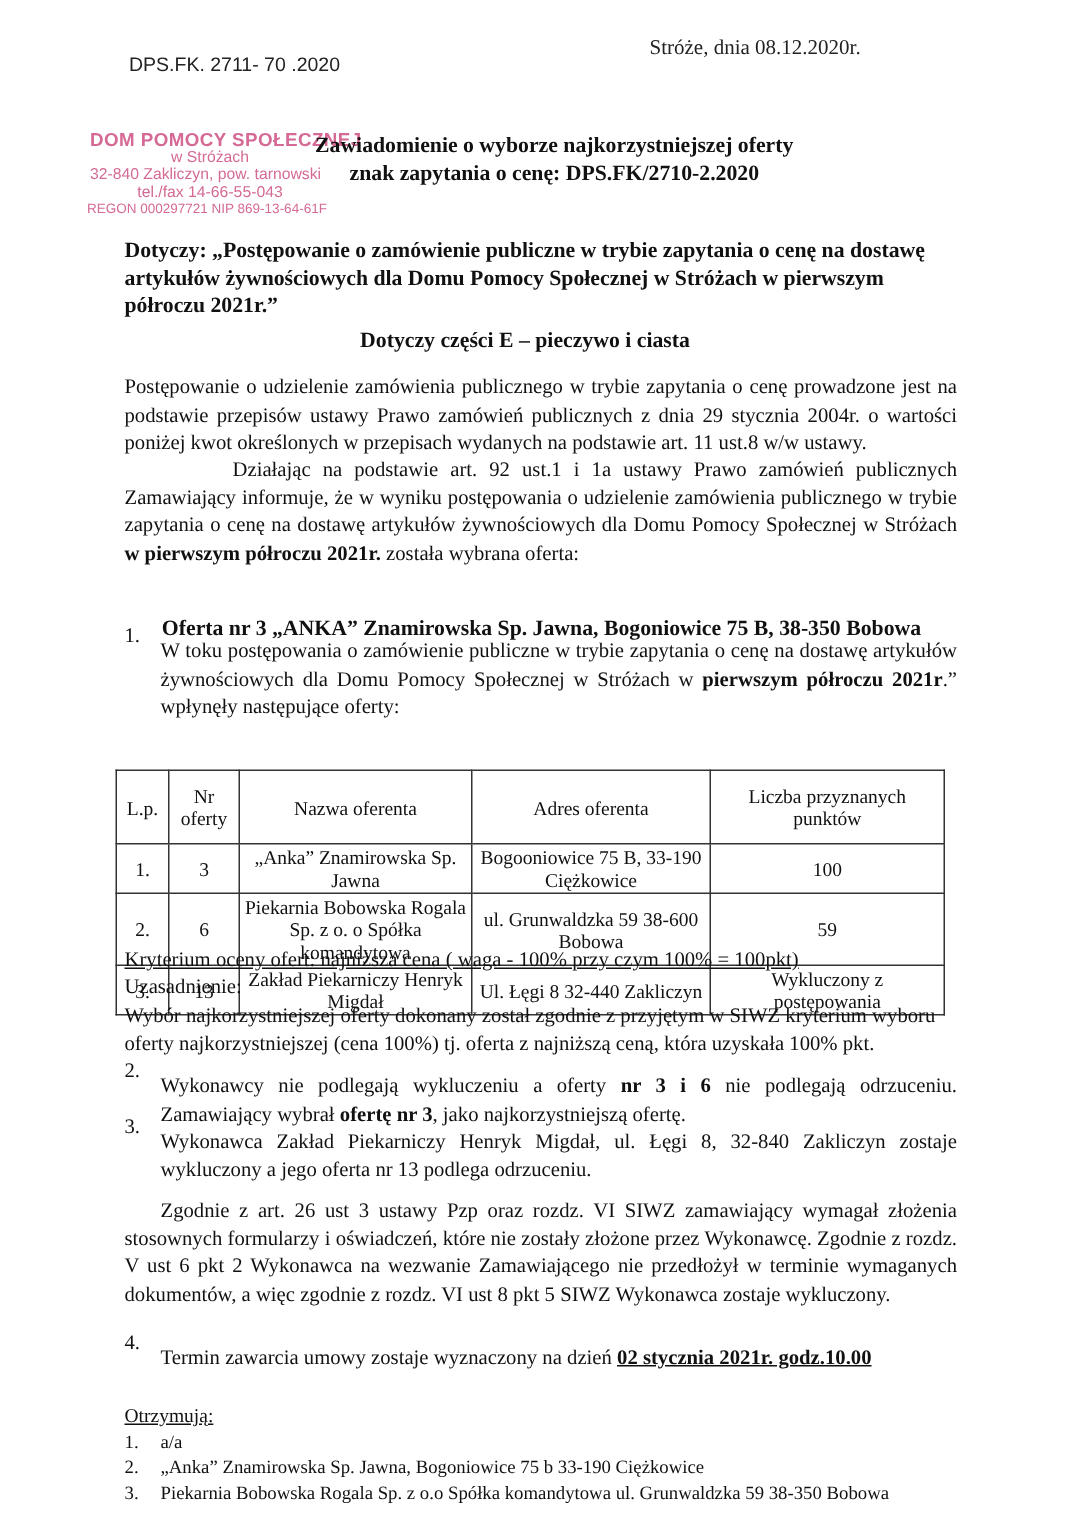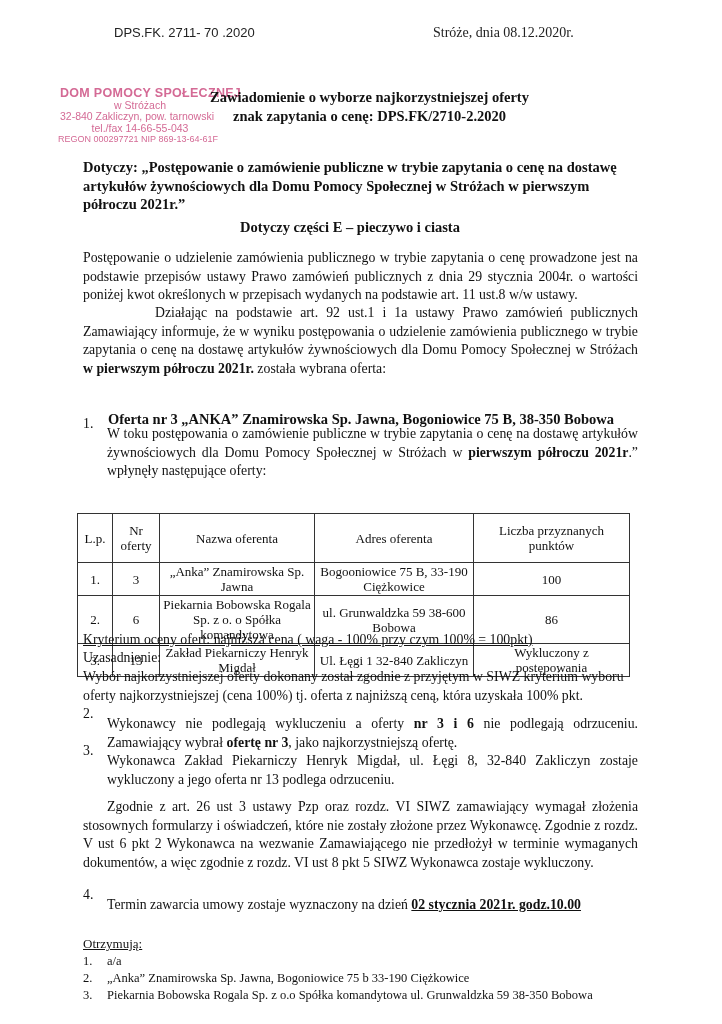--- a/index.html
+++ b/index.html
@@ -1,18 +1,18 @@
 <!DOCTYPE html>
 <html><head>
 <meta charset="utf-8">
 <style>
   html, body { margin:0; padding:0; background:#ffffff; }
   body { width:722px; height:1024px; position:relative; overflow:hidden; color:#111; font-family:"Liberation Serif", serif; }
   .abs { position:absolute; }
-  .ref { left:86px; top:25px; font-family:"Liberation Sans", sans-serif; font-size:13px; color:#222;margin-left:28px; }
+  .ref { left:86px; top:35px; font-family:"Liberation Sans", sans-serif; font-size:13px; color:#222; }
   .date { left:433px; top:25px; font-size:14px; color:#222; }
   .stamp { left:60px; top:88px; width:160px; color:#d46a95; font-family:"Liberation Sans", sans-serif; text-align:center; line-height:11.5px; }
   .stamp .s1 { font-size:12.5px; font-weight:bold; letter-spacing:0.3px; white-space:nowrap; }
   .stamp .s2 { font-size:10.5px; }
   .stamp .s3 { font-size:10.5px; white-space:nowrap; margin-left:-6px; }
   .stamp .s5 { font-size:9px; white-space:nowrap; text-align:left; margin-left:-2px; }
   .title1 { left:210px; top:89px; font-size:14.5px; font-weight:bold; }
   .title2 { left:233px; top:108px; font-size:14.5px; font-weight:bold; }
   .dotyczy { left:83px; top:158px; width:555px; font-size:14.5px; font-weight:bold; line-height:18.5px; }
   .part { left:0; width:700px; top:219px; text-align:center; font-size:14.5px; font-weight:bold; }
@@ -85,27 +85,27 @@
     <td>3</td>
     <td>„Anka” Znamirowska Sp. Jawna</td>
     <td>Bogooniowice 75 B, 33-190 Ciężkowice</td>
     <td>100</td>
   </tr>
   <tr class="r">
     <td>2.</td>
     <td>6</td>
     <td>Piekarnia Bobowska Rogala Sp. z o. o Spółka komandytowa</td>
     <td>ul. Grunwaldzka 59 38-600 Bobowa</td>
-    <td>86</td>
+    <td>59</td>
   </tr>
   <tr class="r">
     <td>3.</td>
     <td>13</td>
     <td>Zakład Piekarniczy Henryk Migdał</td>
-    <td>Ul. Łęgi 1 32-840 Zakliczyn</td>
+    <td>Ul. Łęgi 8 32-440 Zakliczyn</td>
     <td>Wykluczony z postępowania</td>
   </tr>
 </tbody>
   </table>
 
 <div class="abs krit">Kryterium oceny ofert: najniższa cena  ( waga - 100% przy czym 100% =  100pkt)</div>
 <div class="abs uzas">Uzasadnienie:</div>
 <div class="abs wybor">Wybór najkorzystniejszej oferty dokonany został zgodnie z przyjętym w SIWZ kryterium wyboru oferty najkorzystniejszej (cena 100%) tj. oferta z najniższą ceną, która uzyskała 100% pkt.</div>
 
 <div class="abs item" style="top:705px;">

